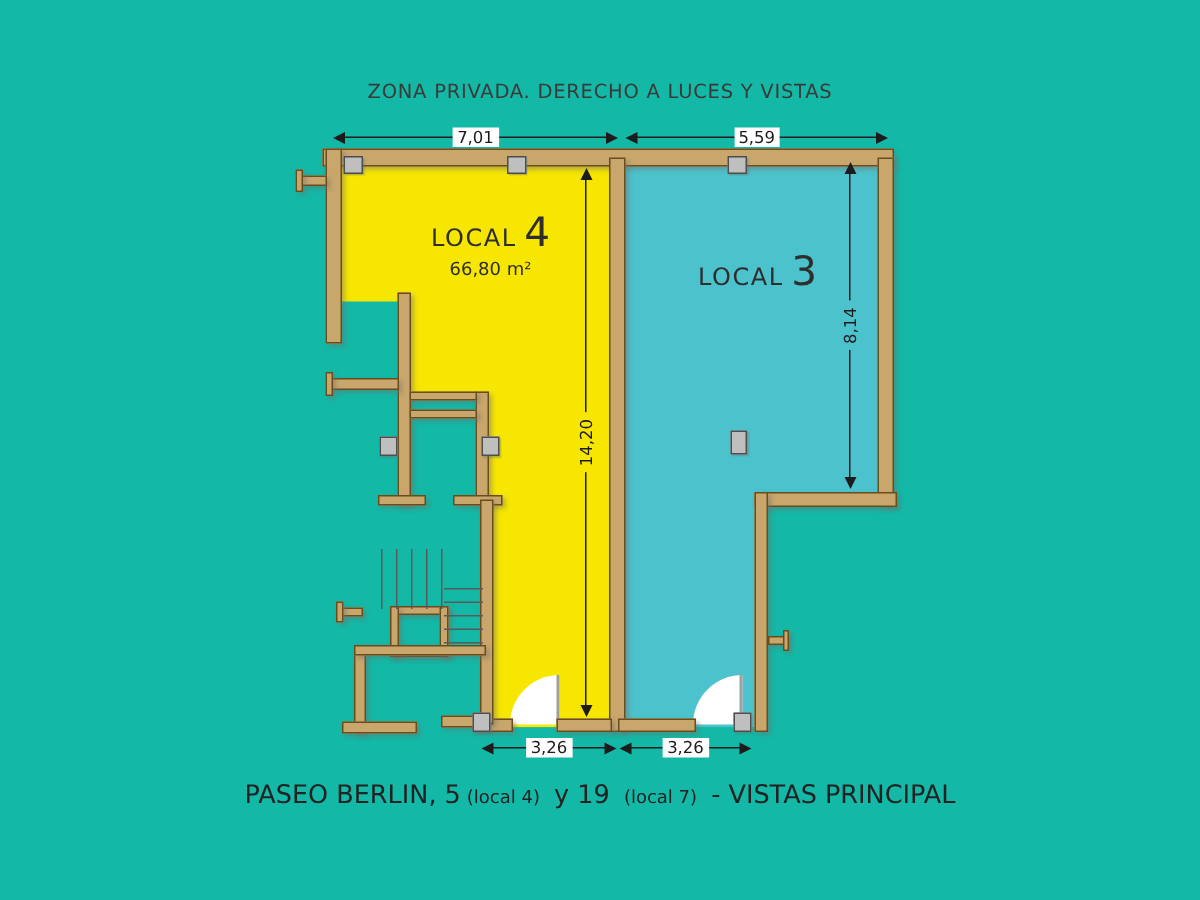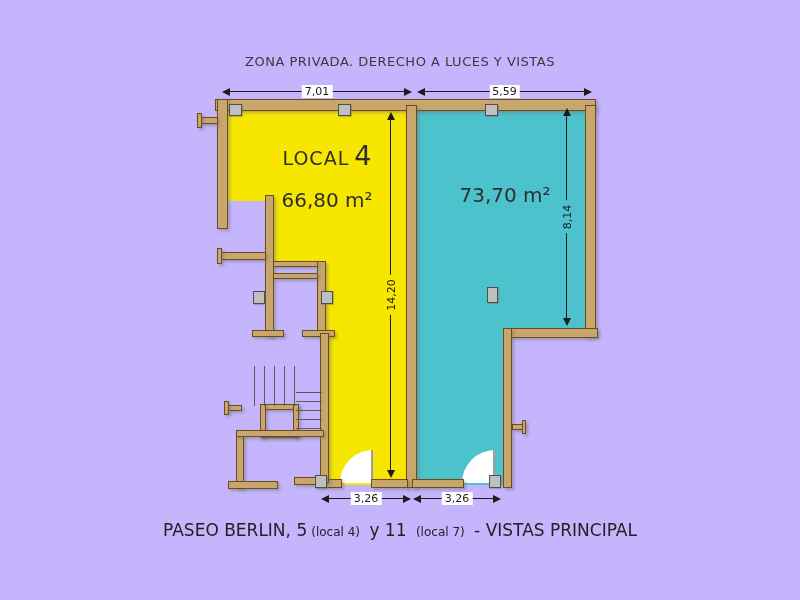--- a/index.html
+++ b/index.html
@@ -1,17 +1,17 @@
 <!DOCTYPE html>
 <html><head>
 <meta charset="utf-8">
 <style>
   html,body{margin:0;padding:0;}
   body{font-family:"DejaVu Sans",sans-serif;background:#ffffff;}
-  #canvas{position:relative;width:800px;height:600px;background:#c4b5fd;overflow:hidden;}
+  #canvas{position:relative;width:800px;height:600px;background:#14b8a6;overflow:hidden;}
 
   
   .w{position:absolute;background:#c9a66b;border:1px solid #6b4d1d;box-sizing:border-box;
      box-shadow:2px 2px 3px rgba(110,110,110,.45);}
   
   .col{position:absolute;background:#bfbfbf;border:1px solid #4d4d4d;box-sizing:border-box;
      box-shadow:1px 1px 1px rgba(110,110,110,.4);}
   
   .stair{position:absolute;background:#5a5a5a;}
 
@@ -40,23 +40,23 @@
       border-top:8px solid #1c1c1c;border-bottom:none;}
   .dv .lbl{position:absolute;top:50%;left:50%;transform:translate(-50%,-50%) rotate(-90deg);
       padding:0 4px;white-space:nowrap;}
   .lbl-on-yellow{background:#f7e600;}
   .lbl-on-cyan{background:#4cc3cc;}
 
   
   .title{position:absolute;left:0;top:54px;width:800px;text-align:center;
       font-size:13px;letter-spacing:.5px;color:#3a3a3a;}
   .local-label{position:absolute;text-align:center;color:#2e2e2e;}
-  .local-name{font-size:19px;letter-spacing:1px;}
+  .local-name{font-size:16px;letter-spacing:1px;}
   .local-num{font-size:27px;}
-  .local-area{font-size:20px;margin-top:17px;}
+  .local-area{font-size:12px;margin-top:1px;}
   .caption{position:absolute;left:0;top:520px;width:800px;text-align:center;
       font-size:17px;color:#222;}
   .caption .small{font-size:12px;}
   .caption span{margin:0 2px;}
 </style>
 </head>
 <body>
 
 <div id="canvas">
 
@@ -151,23 +151,26 @@
   </div>
 
   <div class="local-label" style="left:247px;top:140px;width:160px;">
     <div>
       <span class="local-name">LOCAL</span>
       <span class="local-num">4</span>
     </div>
     <div class="local-area">66,80 m²</div>
   </div>
   <div class="local-label" style="left:425px;top:166px;width:160px;">
-    <div class="local-area">73,70 m²</div>
+    <div>
+      <span class="local-name">LOCAL</span>
+      <span class="local-num">3</span>
+    </div>
   </div>
 
   <div class="caption">
     <span>PASEO BERLIN, 5</span><span class="small">(local 4)</span>
-    <span>y 11</span>
+    <span>y 19</span>
     <span class="small">(local 7)</span>
     <span>- VISTAS PRINCIPAL</span>
   </div>
 
 </div>
 
 </body></html>

